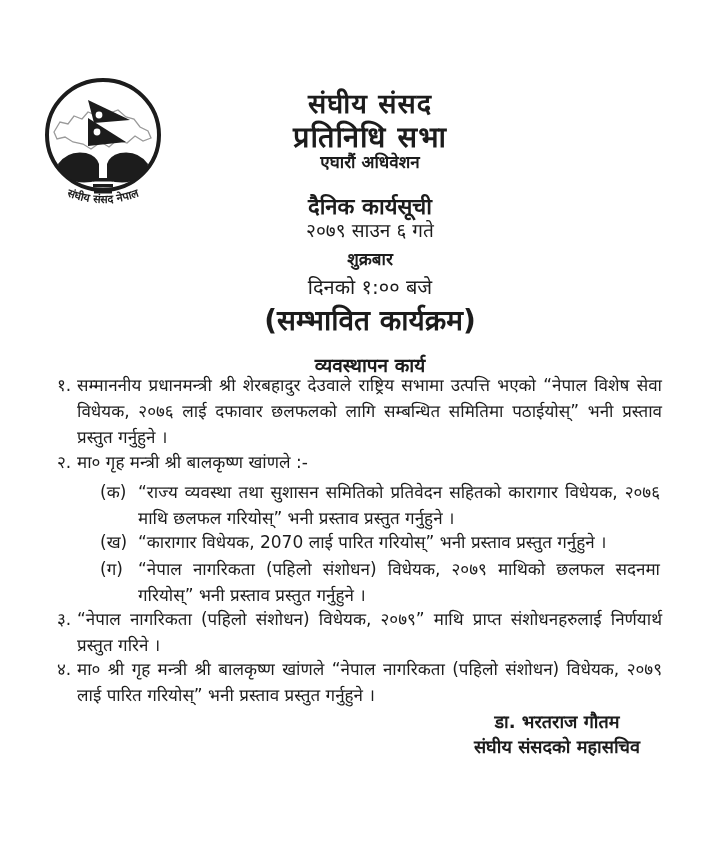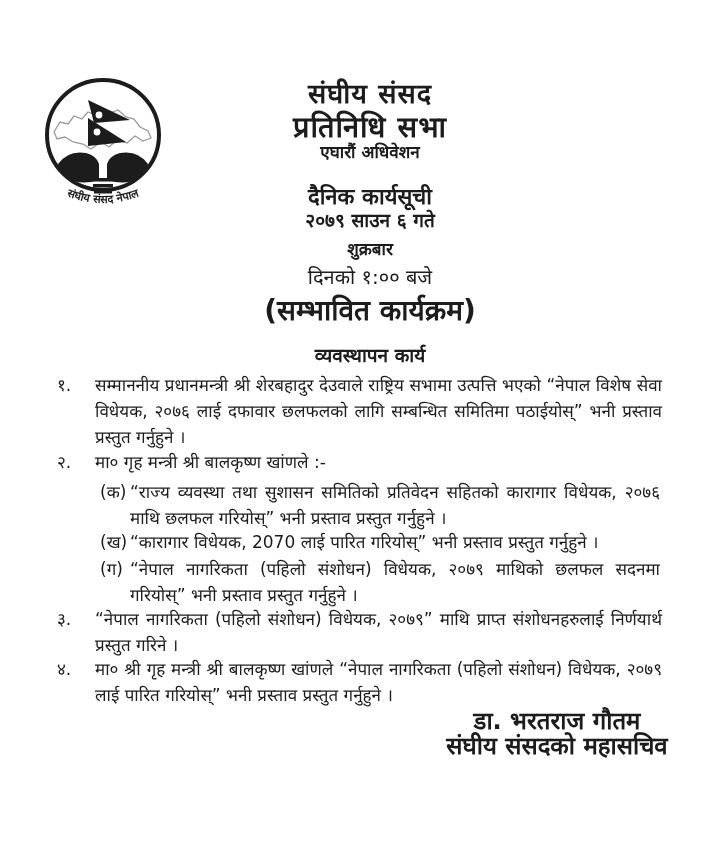--- a/index.html
+++ b/index.html
@@ -5,48 +5,48 @@
   html,body{margin:0;padding:0;background:#ffffff;}
   .page{
     position:relative;
     width:720px;height:861px;
     background:#ffffff;
     font-family:"DejaVu Sans","Liberation Sans",sans-serif;
     color:#1c1c1c;
     overflow:hidden;
   }
   .abs{position:absolute;}
-  .center-band{left:20px;right:0;text-align:center;}
+  .center-band{left:20px;right:0;text-align:center;margin-top:10px;}
   .h-org1{top:74px;font-size:27px;font-weight:bold;letter-spacing:1px;}
   .h-org2{top:106px;font-size:29px;font-weight:bold;letter-spacing:1px;}
   .h-session{top:140px;font-size:17px;font-weight:bold;}
   .h-meeting{top:160px;font-size:17px;font-weight:bold;}
   .h-doctitle{top:180px;font-size:22px;font-weight:bold;}
-  .h-date{top:207px;font-size:19px;font-weight:bold;}
+  .h-date{top:207px;font-size:19px;font-weight:normal;}
   .h-weekday{top:237px;font-size:17px;font-weight:bold;}
   .h-time{top:263px;font-size:20px;font-weight:normal;}
   .h-program{top:290px;font-size:28px;font-weight:bold;}
   .h-section{top:342px;font-size:19px;font-weight:bold;}
 
   .item{
     position:absolute;left:57px;right:58px;
     font-size:17px;line-height:26px;
   }
   .item .num{position:absolute;left:0;top:0;}
-  .item .txt{margin-left:38px;text-align:justify;text-align-last:left;}
+  .item .txt{margin-left:20px;text-align:justify;text-align-last:left;}
   .subitem{
     position:absolute;left:100px;right:60px;
     font-size:17px;line-height:26px;
   }
   .subitem .lbl{position:absolute;left:0;top:0;}
-  .subitem .txt{margin-left:30px;text-align:justify;text-align-last:left;}
+  .subitem .txt{margin-left:38px;text-align:justify;text-align-last:left;}
 
   .signature{
     position:absolute;left:440px;width:234px;top:709px;
-    text-align:center;font-size:24px;line-height:25px;font-weight:bold;
+    text-align:center;font-size:18px;line-height:25px;font-weight:bold;
   }
   .logo{position:absolute;left:42px;top:76px;width:122px;height:146px;}
 </style>
 </head>
 <body>
 
 <div class="page">
 
   <svg class="logo" viewBox="0 0 122 146" aria-hidden="true">
     <ellipse cx="61" cy="59" rx="56" ry="55" fill="none" stroke="#1c1c1c" stroke-width="4"></ellipse>

